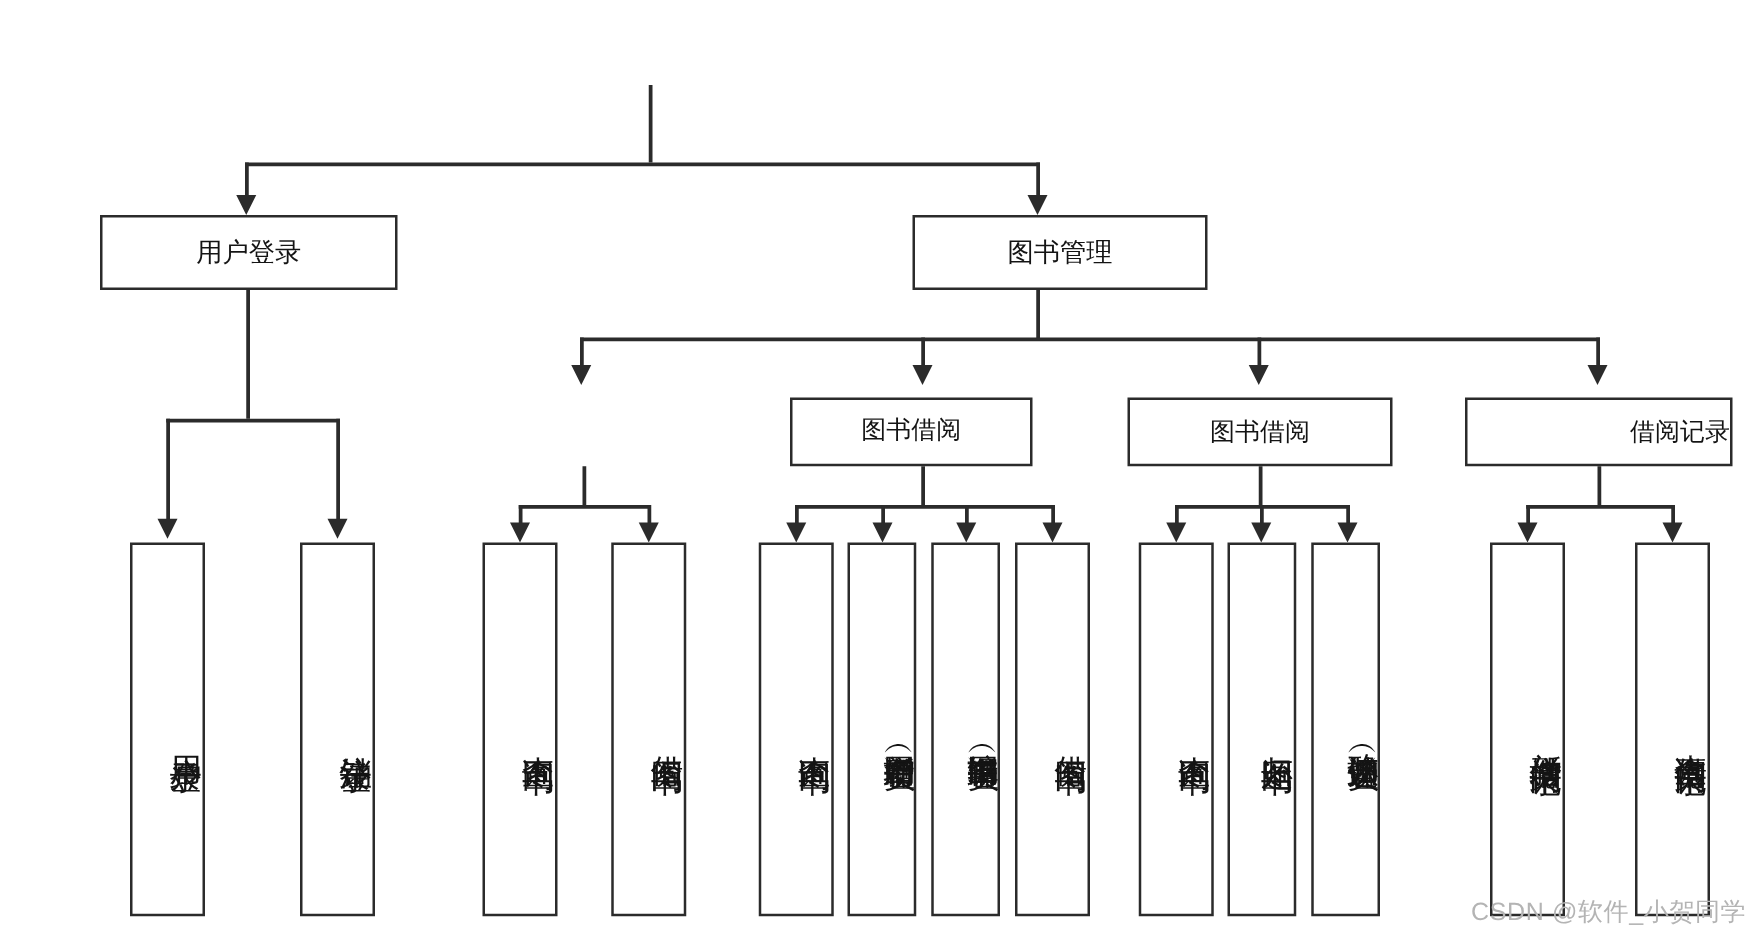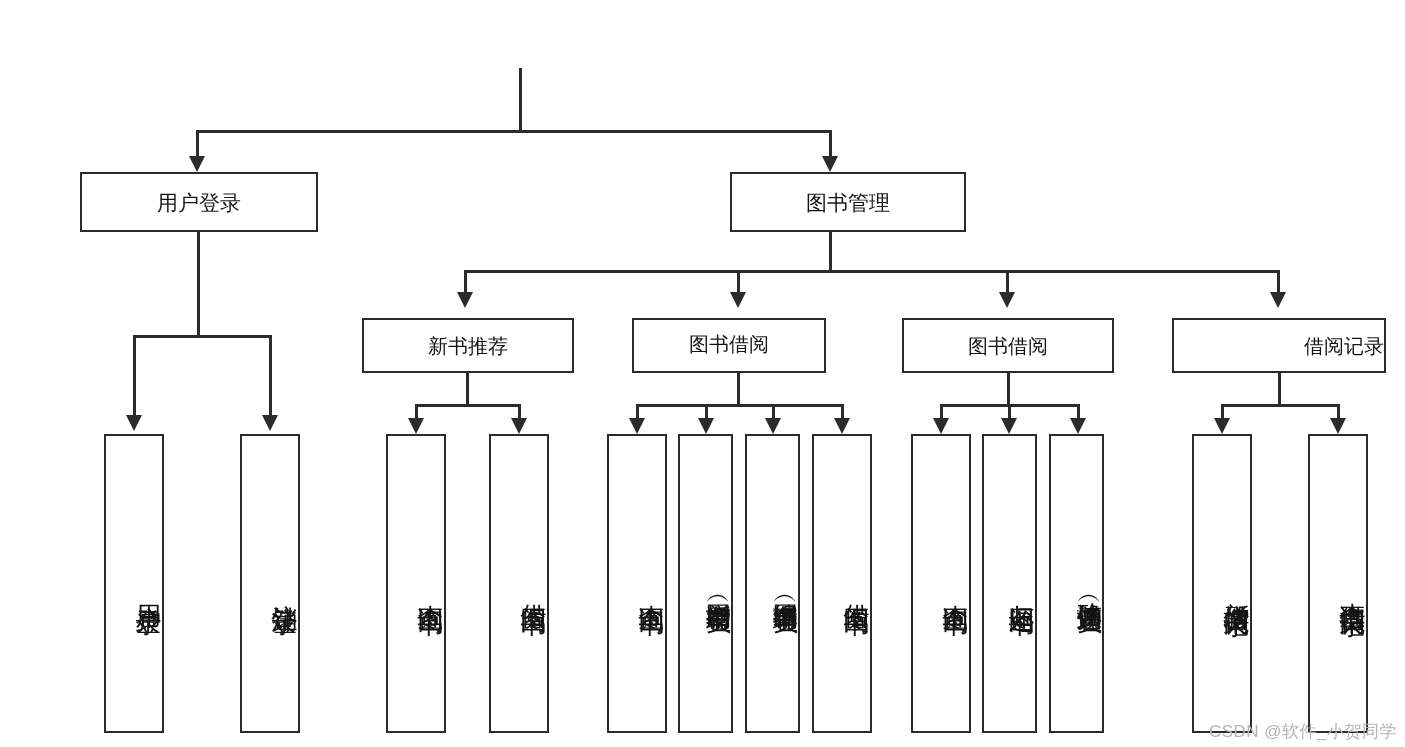--- a/index.html
+++ b/index.html
@@ -68,21 +68,21 @@
     height: 0;
     border-left: 8px solid transparent;
     border-right: 8px solid transparent;
     border-top: 16px solid #2b2b2b;
   }
   
   #watermark {
     position: absolute;
     right: 8px;
     bottom: 4px;
-    font-size: 17px;
+    font-size: 20px;
     color: #b4b4b4;
     white-space: nowrap;
     letter-spacing: 0.5px;
     pointer-events: none;
   }
 </style>
 </head>
 <body>
 
 <div id="diagram-root">
@@ -117,23 +117,20 @@
   <div class="conn h" style="left:464px; top:270px; width:816px; height:3px;"></div>
   <div class="conn v" style="left:464px; top:270px; width:3px; height:24px;"></div>
   <div class="arrow" style="left:457px; top:292px;"></div>
   <div class="conn v" style="left:737px; top:270px; width:3px; height:24px;"></div>
   <div class="arrow" style="left:730px; top:292px;"></div>
   <div class="conn v" style="left:1006px; top:270px; width:3px; height:24px;"></div>
   <div class="arrow" style="left:999px; top:292px;"></div>
   <div class="conn v" style="left:1277px; top:270px; width:3px; height:24px;"></div>
   <div class="arrow" style="left:1270px; top:292px;"></div>
 
-  <div class="node lvl2" style="left:362px; top:318px; width:212px; height:55px;">
-    <span>新书推荐</span>
-  </div>
   <div class="node lvl2" style="left:632px; top:318px; width:194px; height:55px;font-family:Liberation Mono, monospace;">
     <span>图书借阅</span>
   </div>
   <div class="node lvl2" style="left:902px; top:318px; width:212px; height:55px;">
     <span>图书借阅</span>
   </div>
   <div class="node lvl2" style="left:1172px; top:318px; width:214px; height:55px;justify-content:flex-end;">
     <span>借阅记录</span>
   </div>
 

